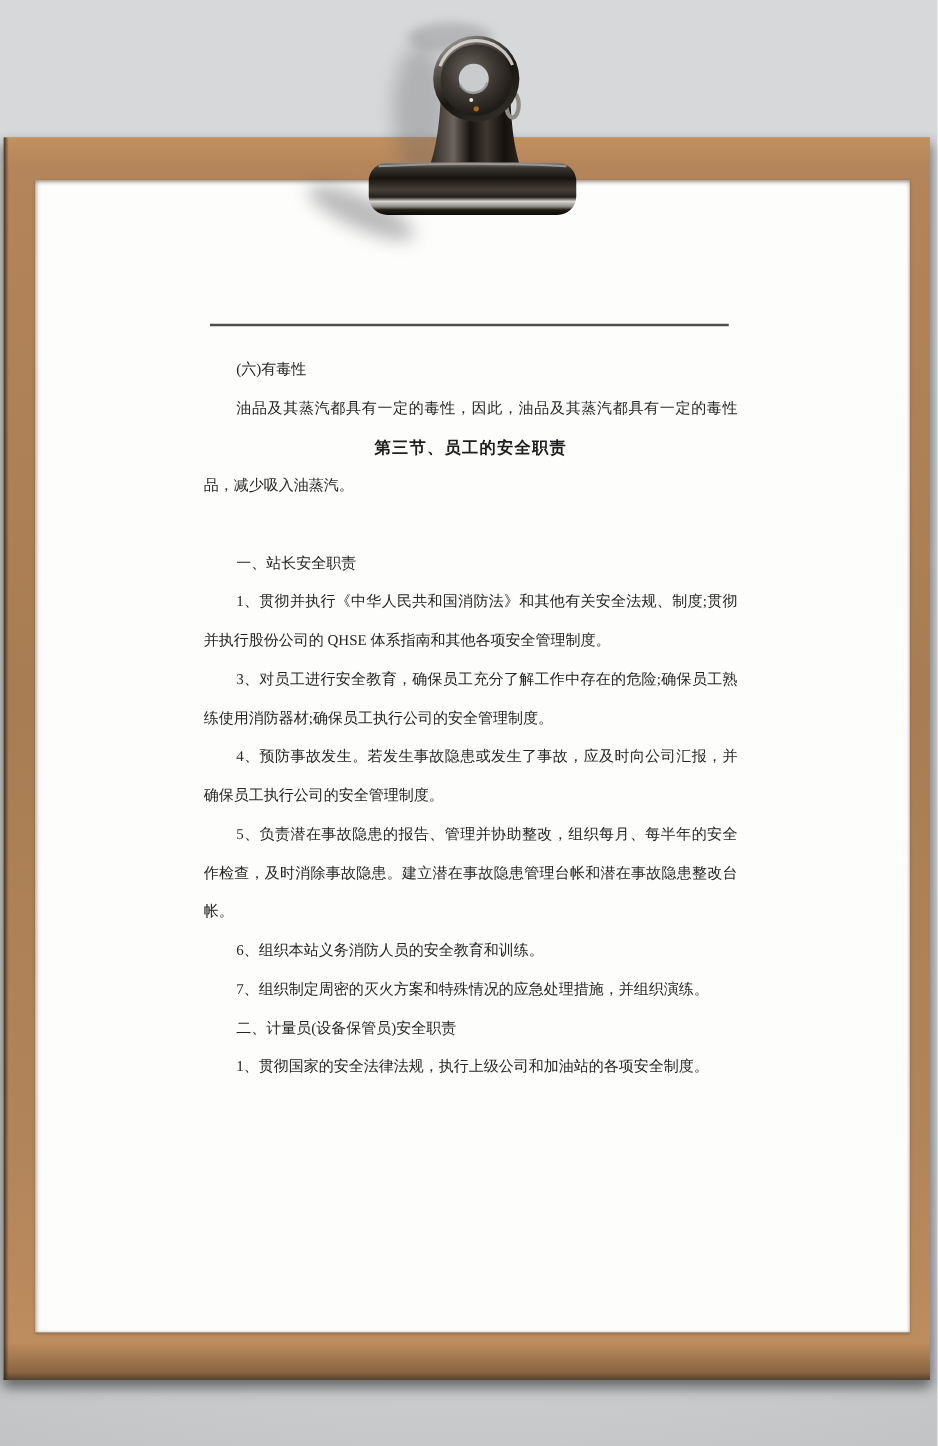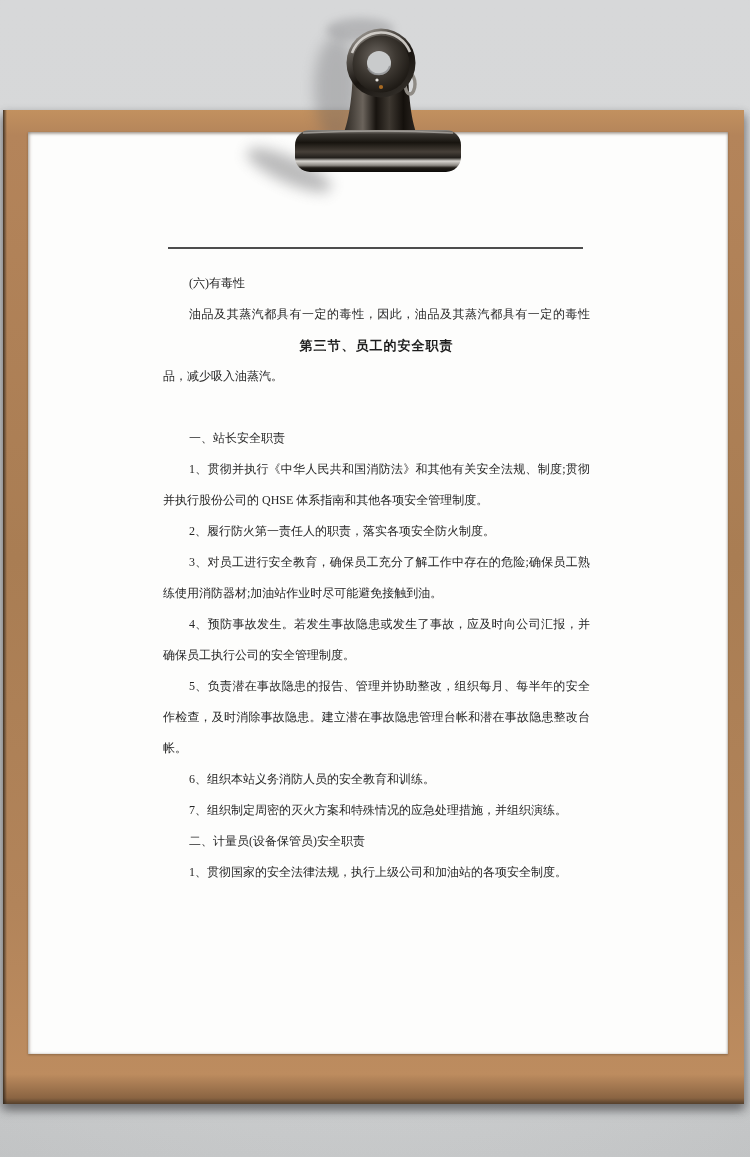--- a/index.html
+++ b/index.html
@@ -16,21 +16,21 @@
   .board{
     position:absolute;left:3px;top:110px;width:741px;height:994px;
     background:
       linear-gradient(90deg, rgba(46,36,26,0.85) 0px, rgba(46,36,26,0.0) 4px),
       linear-gradient(180deg,#c2915f 0%, #b4845a 2.5%, #a97d53 45%, #b2845a 80%, #bd8c5f 97%, #8a6442 99.4%, #55402c 100%),
       #ad7f55;
     box-shadow: 0 6px 9px rgba(75,75,78,0.5), -3px 5px 9px rgba(95,95,98,0.35), 3px 4px 8px rgba(95,95,98,0.30);
   }
   
   .paper{
-    position:absolute;left:25px;top:22px;width:700px;height:922px;
+    position:absolute;left:25px;top:34px;width:700px;height:922px;
     background:#fdfdfc;
     box-shadow:
       inset 0 2px 3px rgba(70,52,34,0.38),
       inset 2px 0 3px rgba(70,52,34,0.22),
       inset -1px 0 2px rgba(70,52,34,0.15),
       0 1px 2px rgba(60,45,30,0.35);
   }
   .rule{position:absolute;height:2px;background:#4d4d4d;}
   .content{position:absolute;}
   .line{
@@ -60,23 +60,22 @@
     <div class="rule" style="left:140px;top:115px;width:415px;"></div>
     <div class="content" id="doc-content" style="left:135px;top:136px;width:427px;">
         <div class="line body indent">(六)有毒性</div>
         <div class="line body indent fill">油品及其蒸汽都具有一定的毒性，因此，油品及其蒸汽都具有一定的毒性</div>
         <div class="line heading">第三节、员工的安全职责</div>
         <div class="line body">品，减少吸入油蒸汽。</div>
         <div class="line blank"></div>
         <div class="line body indent">一、站长安全职责</div>
         <div class="line body indent fill">1、贯彻并执行《中华人民共和国消防法》和其他有关安全法规、制度;贯彻</div>
         <div class="line body">并执行股份公司的 QHSE 体系指南和其他各项安全管理制度。</div>
-        <div class="line body indent">2、履行防火第一责任人的职责，落实各项安全防火制度。</div>
         <div class="line body indent fill">3、对员工进行安全教育，确保员工充分了解工作中存在的危险;确保员工熟</div>
-        <div class="line body">练使用消防器材;加油站作业时尽可能避免接触到油。</div>
+        <div class="line body">练使用消防器材;确保员工执行公司的安全管理制度。</div>
         <div class="line body indent fill">4、预防事故发生。若发生事故隐患或发生了事故，应及时向公司汇报，并按</div>
         <div class="line body">确保员工执行公司的安全管理制度。</div>
         <div class="line body indent fill">5、负责潜在事故隐患的报告、管理并协助整改，组织每月、每半年的安全工</div>
         <div class="line body fill">作检查，及时消除事故隐患。建立潜在事故隐患管理台帐和潜在事故隐患整改台</div>
         <div class="line body">帐。</div>
         <div class="line body indent">6、组织本站义务消防人员的安全教育和训练。</div>
         <div class="line body indent">7、组织制定周密的灭火方案和特殊情况的应急处理措施，并组织演练。</div>
         <div class="line body indent">二、计量员(设备保管员)安全职责</div>
         <div class="line body indent">1、贯彻国家的安全法律法规，执行上级公司和加油站的各项安全制度。</div>
       </div>

